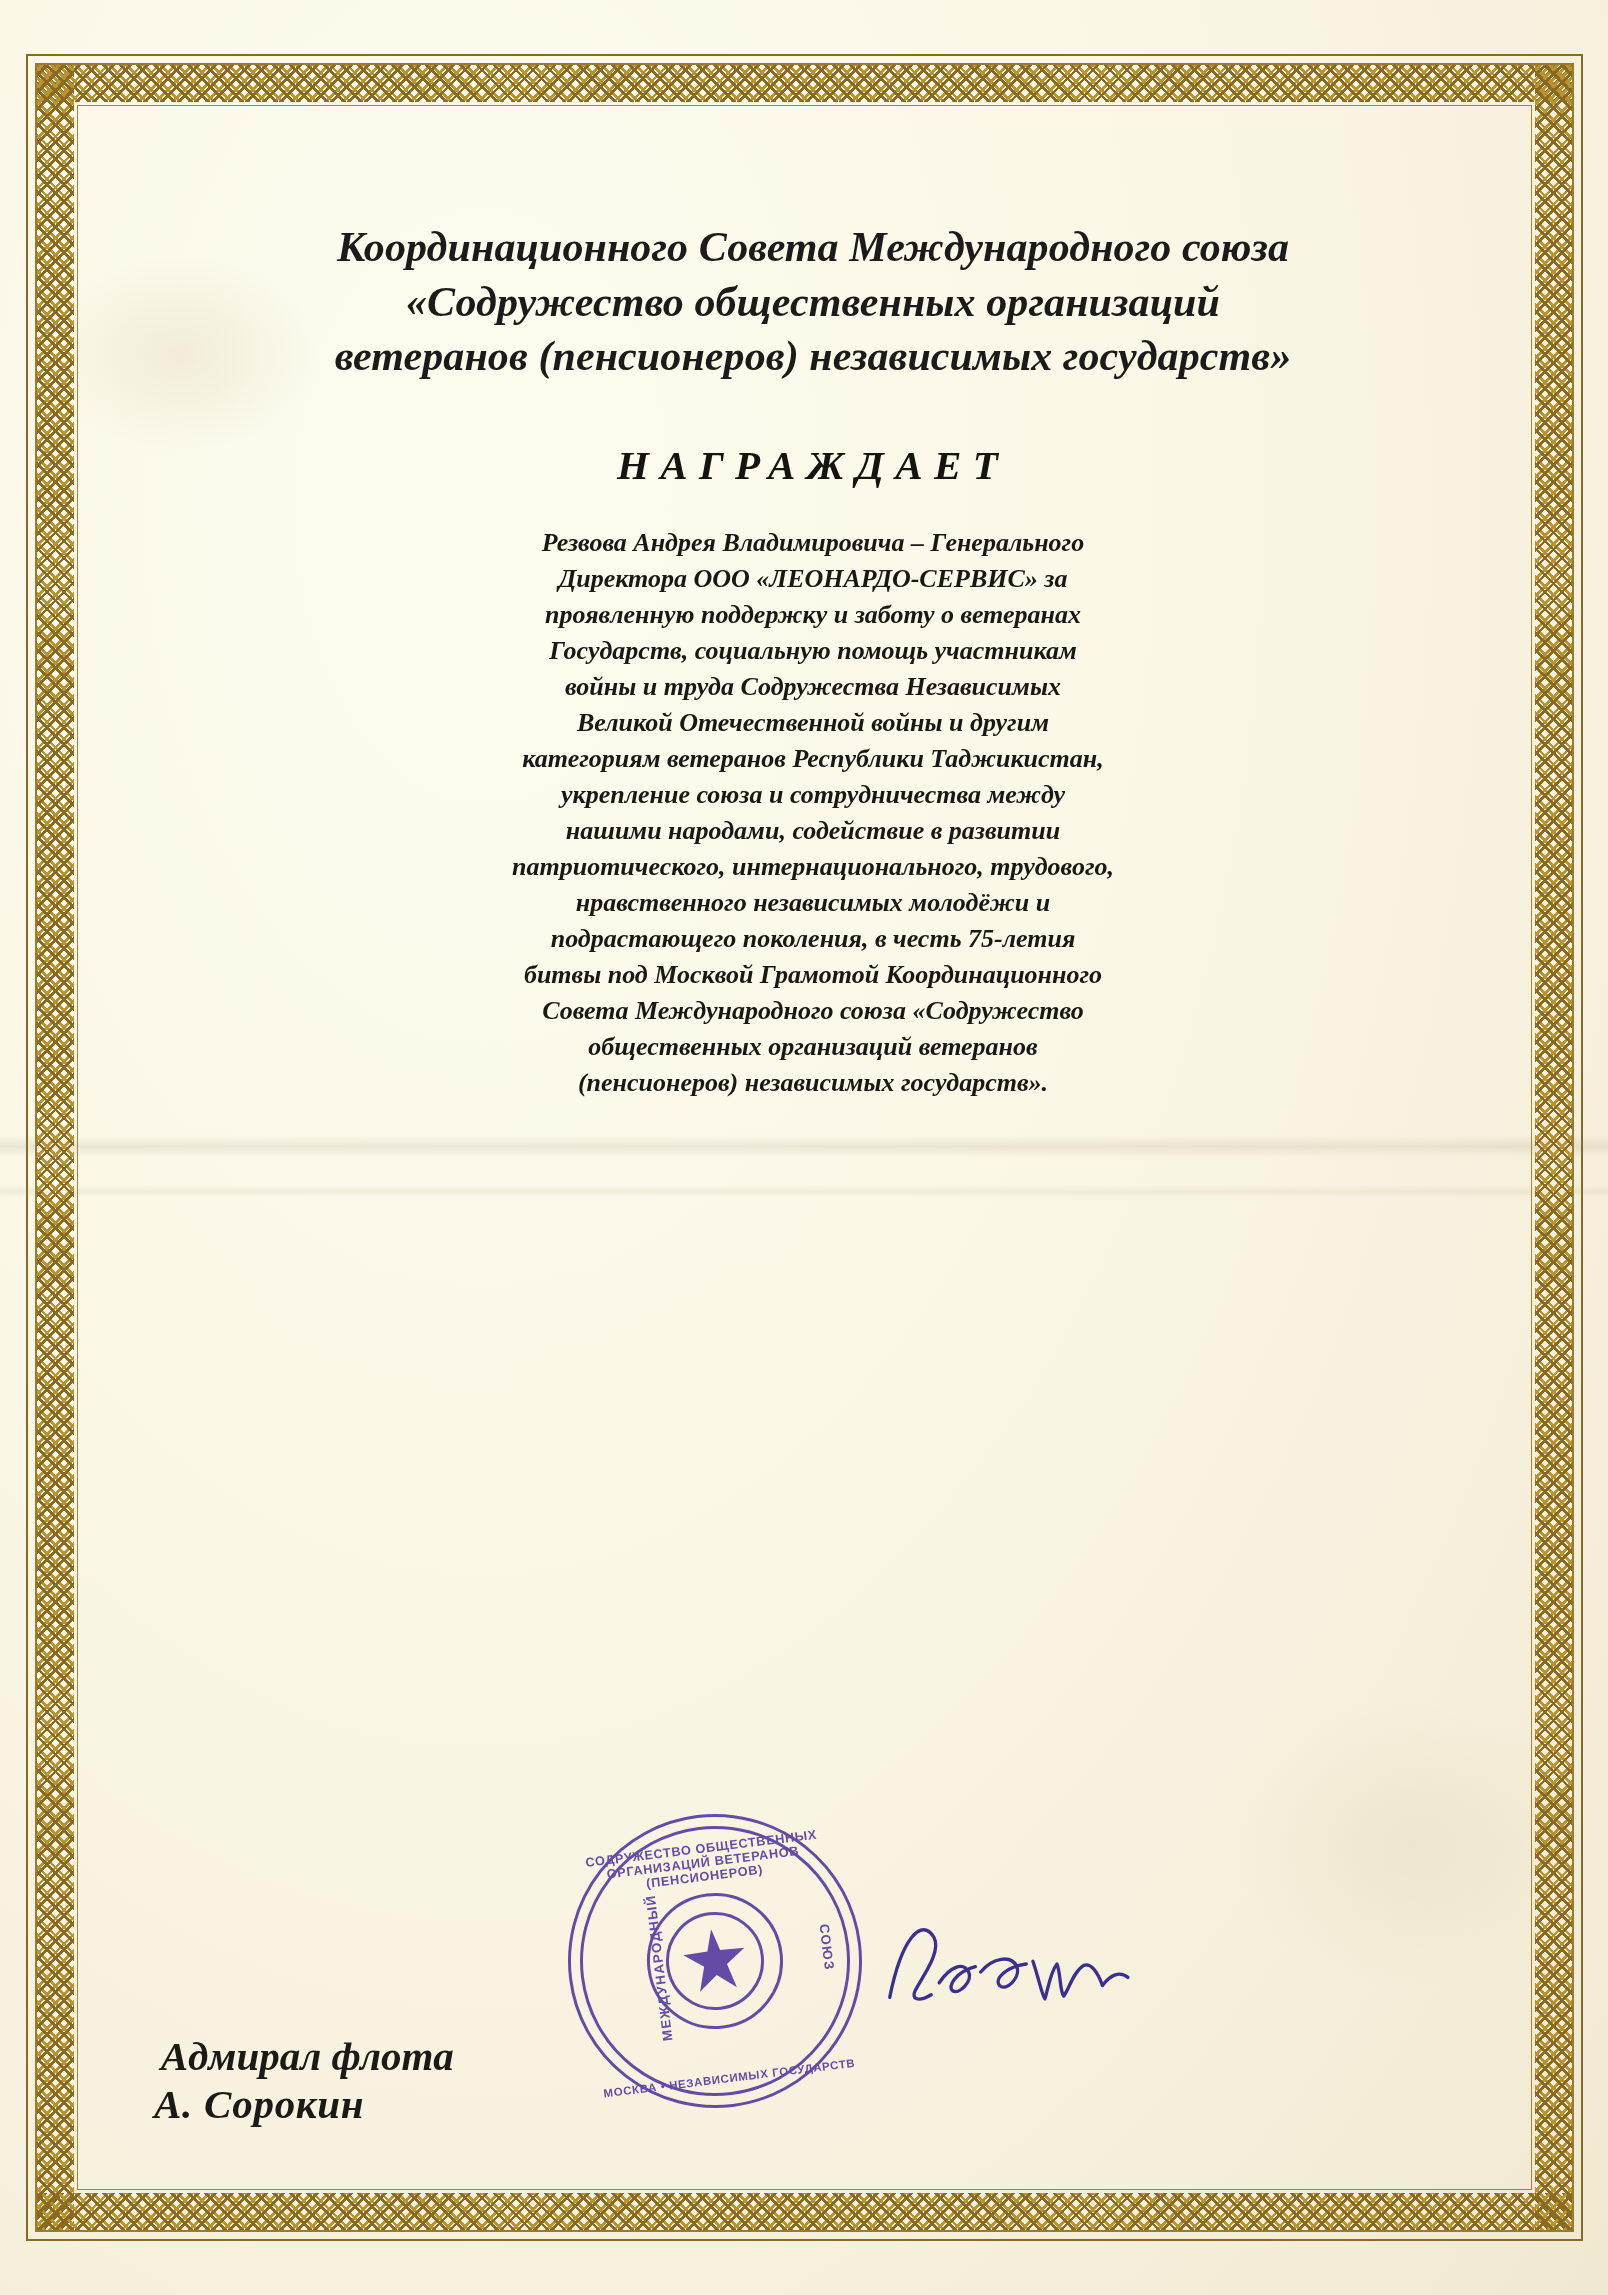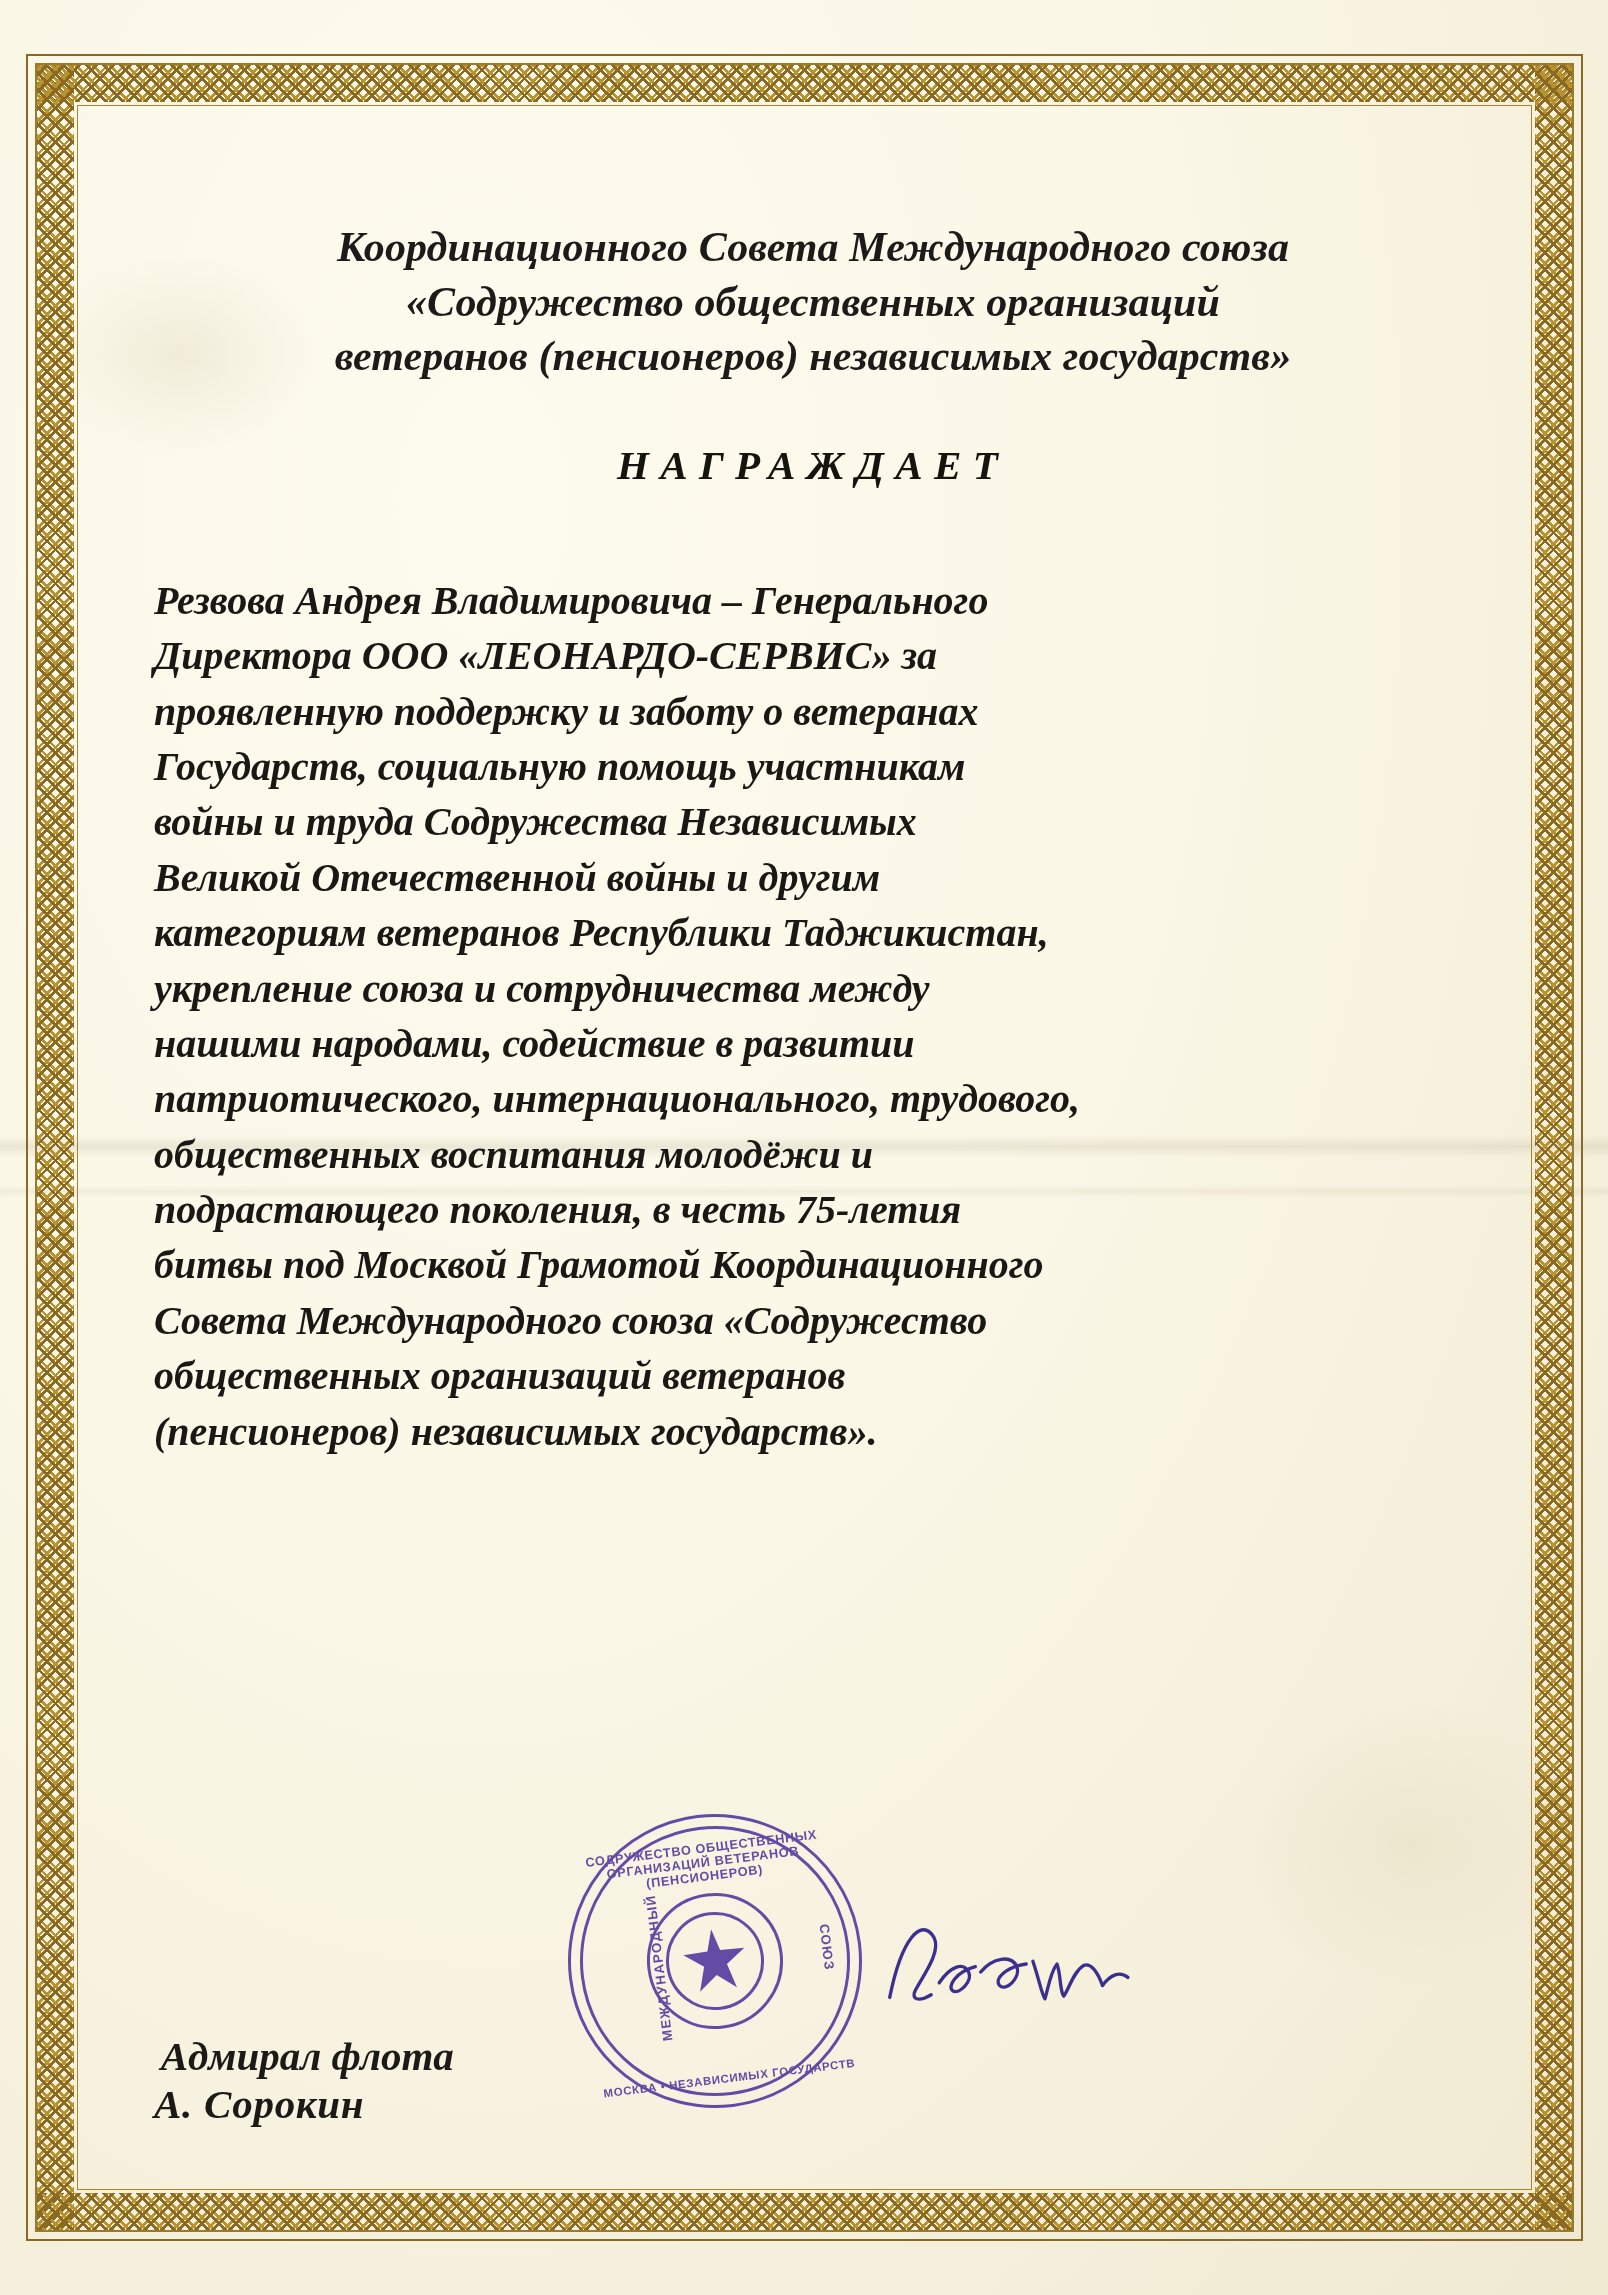--- a/index.html
+++ b/index.html
@@ -115,24 +115,25 @@
     margin-top: 57px;
     text-align: center;
     font-style: italic;
     font-weight: bold;
     font-size: 41px;
     letter-spacing: 11.4px;
     color: #15140f;
   }
 
   .body-block {
-    margin-top: 84px;
-    font-style: italic;
-    font-weight: bold;
-    font-size: 40px;
+    margin-top: 36px;
+    text-align: center;
+    font-style: italic;
+    font-weight: bold;
+    font-size: 26px;
     line-height: 1.385;
     color: #191815;
   }
   .body-block .line { display: block; white-space: nowrap; }
 
   
   .signature-row {
     position: absolute;
     left: 0;
     right: 0;
@@ -246,21 +247,21 @@
       <span class="line">Резвова Андрея Владимировича – Генерального</span>
       <span class="line">Директора ООО «ЛЕОНАРДО-СЕРВИС» за</span>
       <span class="line">проявленную поддержку и заботу о ветеранах</span>
       <span class="line">Государств, социальную помощь участникам</span>
       <span class="line">войны и труда Содружества Независимых</span>
       <span class="line">Великой Отечественной войны и другим</span>
       <span class="line">категориям ветеранов Республики Таджикистан,</span>
       <span class="line">укрепление союза и сотрудничества между</span>
       <span class="line">нашими народами, содействие в развитии</span>
       <span class="line">патриотического, интернационального, трудового,</span>
-      <span class="line">общественных воспитания молодёжи и</span>
+      <span class="line">нравственного независимых молодёжи и</span>
       <span class="line">подрастающего поколения, в честь 75-летия</span>
       <span class="line">битвы под Москвой Грамотой Координационного</span>
       <span class="line">Совета Международного союза «Содружество</span>
       <span class="line">общественных организаций ветеранов</span>
       <span class="line">(пенсионеров) независимых государств».</span>
     </div>
 
     <div class="stamp">
       <div class="ring r1"></div>
       <div class="ring r2"></div>

